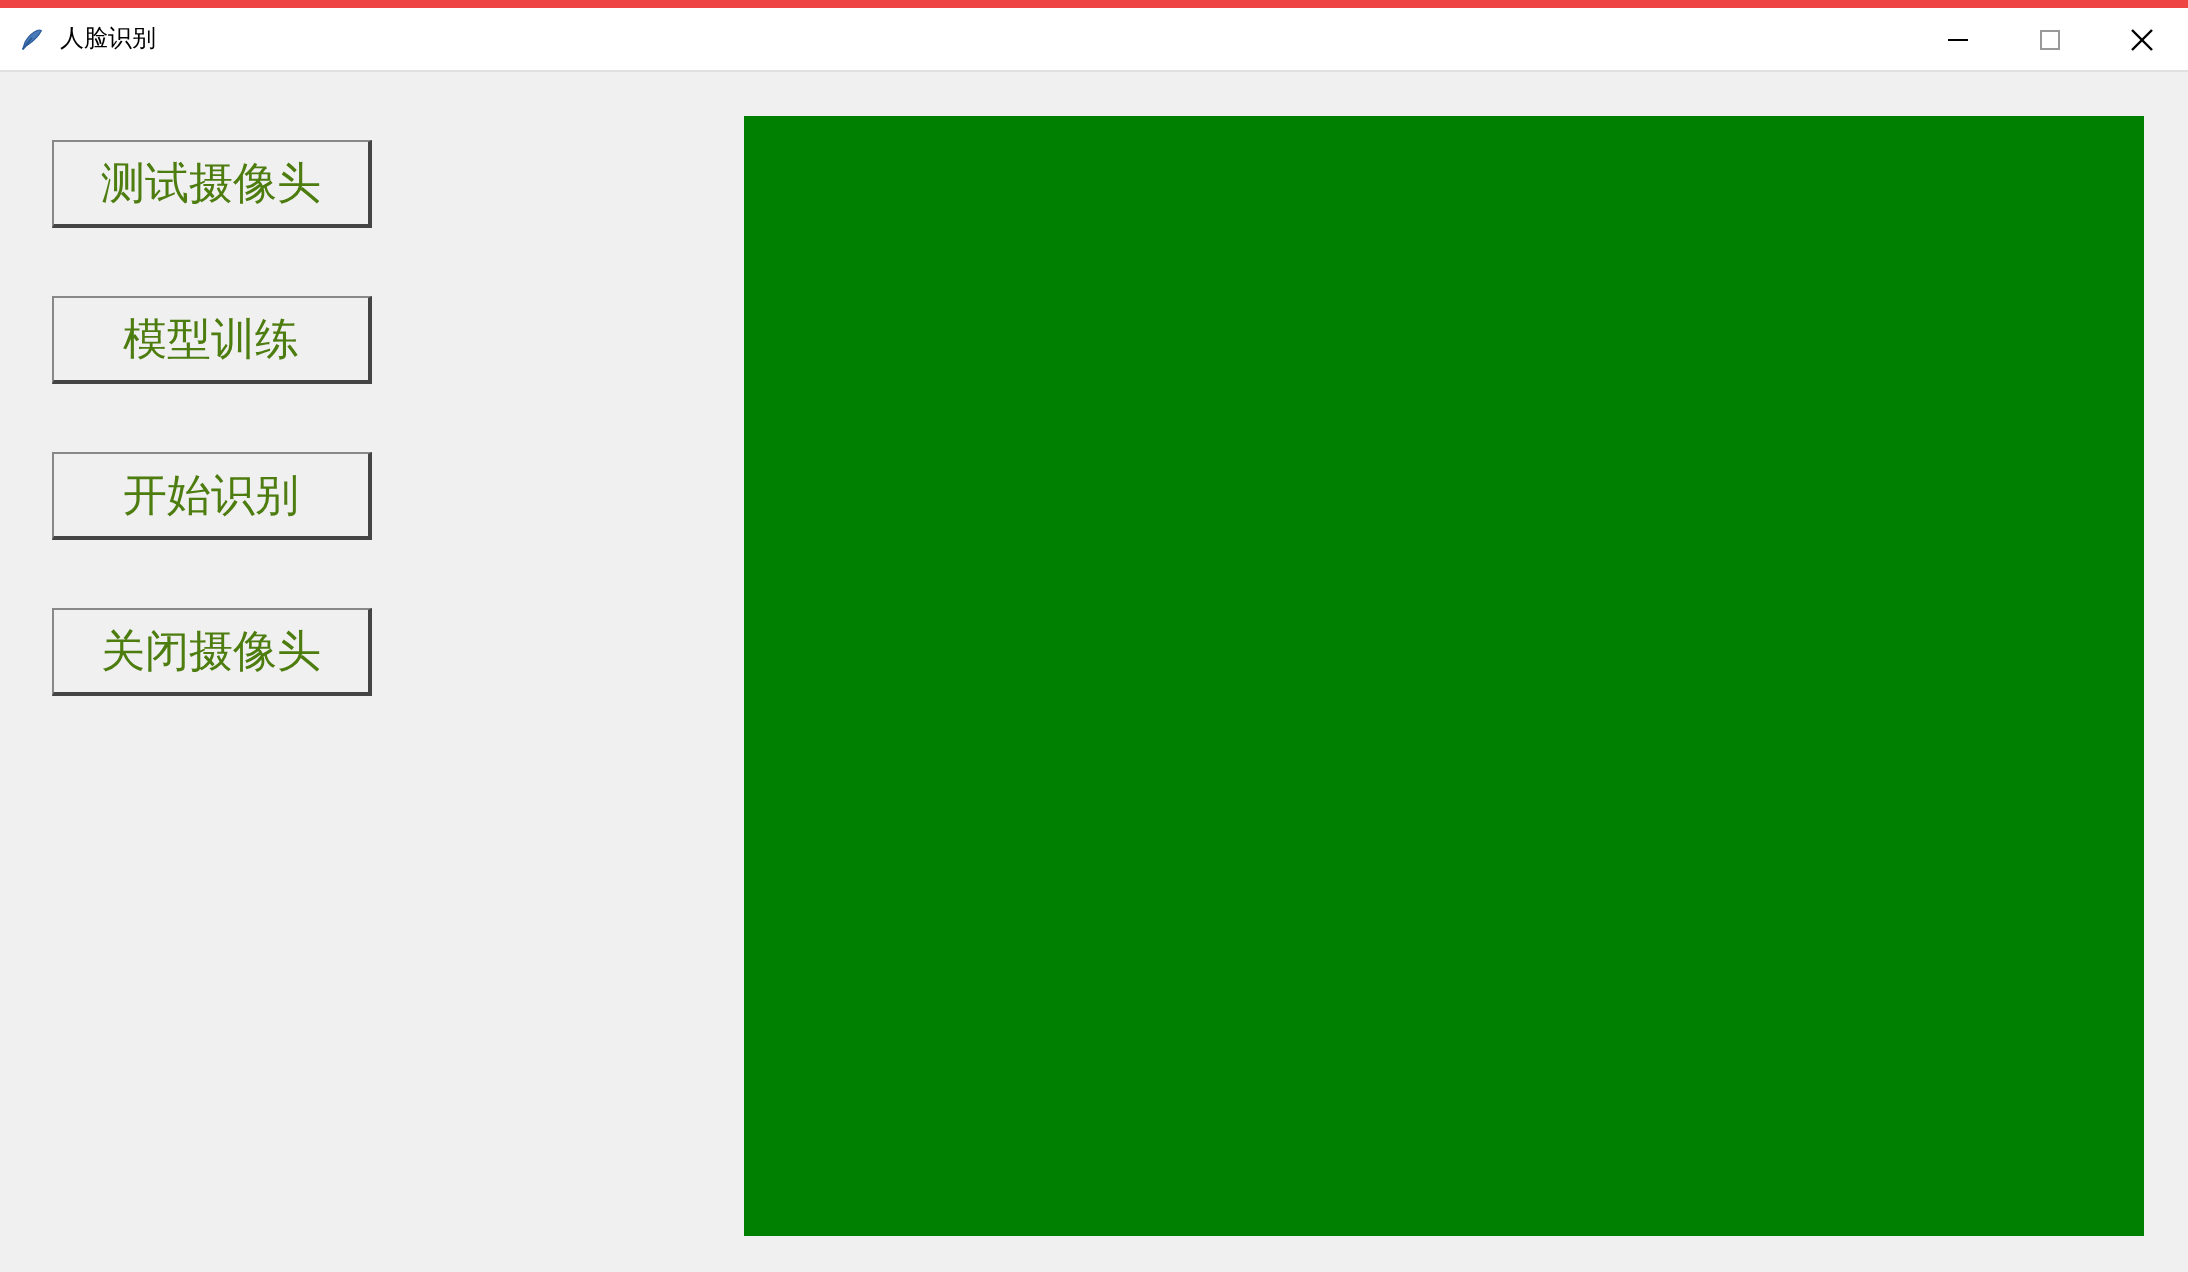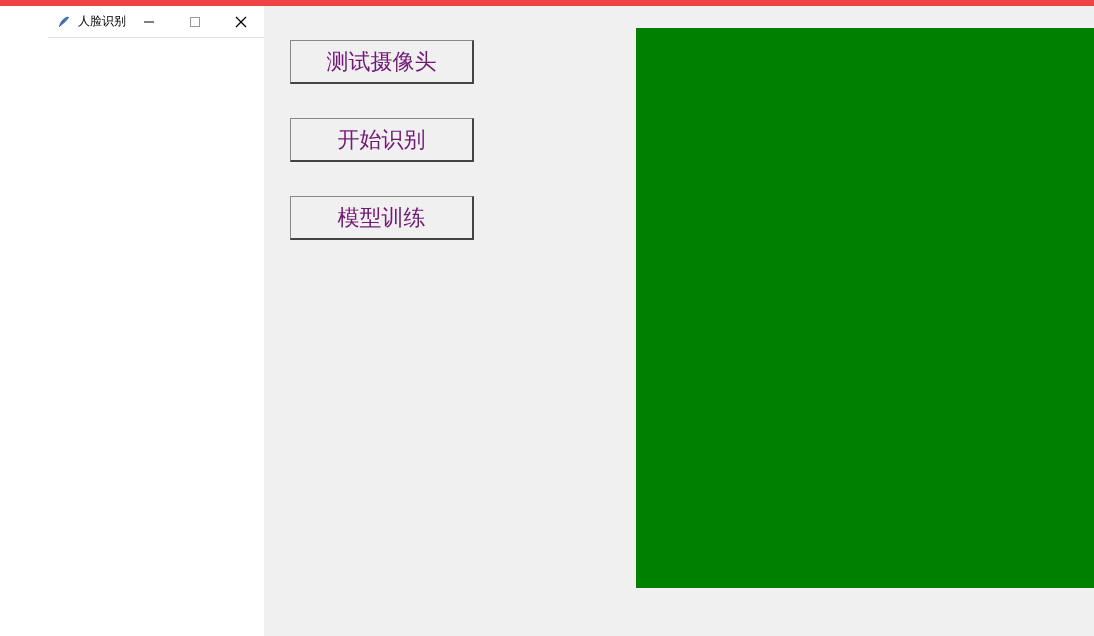--- a/index.html
+++ b/index.html
@@ -10,24 +10,23 @@
     body {
       font-family: "Microsoft YaHei", "SimSun", sans-serif;
       background: #fff;
       width: 1094px;
       height: 636px;
       overflow: hidden;
     }
     .window {
       width: 100%;
       height: 100%;
-      border-top: 6px solid #ef4444;
+      border-top: 4px solid #ef4444;
       display: flex;
-      flex-direction: row;
-      padding-left: 48px;
+      flex-direction: column;
     }
     .titlebar {
       height: 32px;
       background: #fff;
       display: flex;
       align-items: center;
       padding-left: 8px;
       border-bottom: 1px solid #e0e0e0;
     }
     .titlebar-icon {
@@ -70,29 +69,29 @@
     }
     .button-panel {
       position: absolute;
       left: 26px;
       top: 34px;
       display: flex;
       flex-direction: column;
       gap: 34px;
     }
     .tk-button {
-      width: 184px;
+      width: 160px;
       height: 44px;
       background: #f0f0f0;
       border: 1px solid #888;
       border-right: 2px solid #444;
       border-bottom: 2px solid #444;
       font-size: 22px;
       font-family: "SimSun", "Microsoft YaHei", serif;
-      color: #701a75;
+      color: #4d7c0f;
       cursor: pointer;
       display: flex;
       align-items: center;
       justify-content: center;
     }
     .canvas-area {
       position: absolute;
       left: 372px;
       top: 22px;
       width: 700px;
@@ -131,18 +130,19 @@
         <svg width="12" height="12" viewBox="0 0 12 12">
           <line x1="1" y1="1" x2="11" y2="11" stroke="#000" stroke-width="1.2"></line>
           <line x1="11" y1="1" x2="1" y2="11" stroke="#000" stroke-width="1.2"></line>
         </svg>
       </div>
     </div>
   </div>
   <div class="content">
     <div class="button-panel">
       <button class="tk-button">测试摄像头</button>
+      <button class="tk-button">模型训练</button>
       <button class="tk-button">开始识别</button>
-      <button class="tk-button">模型训练</button>
+      <button class="tk-button">关闭摄像头</button>
     </div>
     <div class="canvas-area"></div>
   </div>
 </div>
 
 </body></html>

